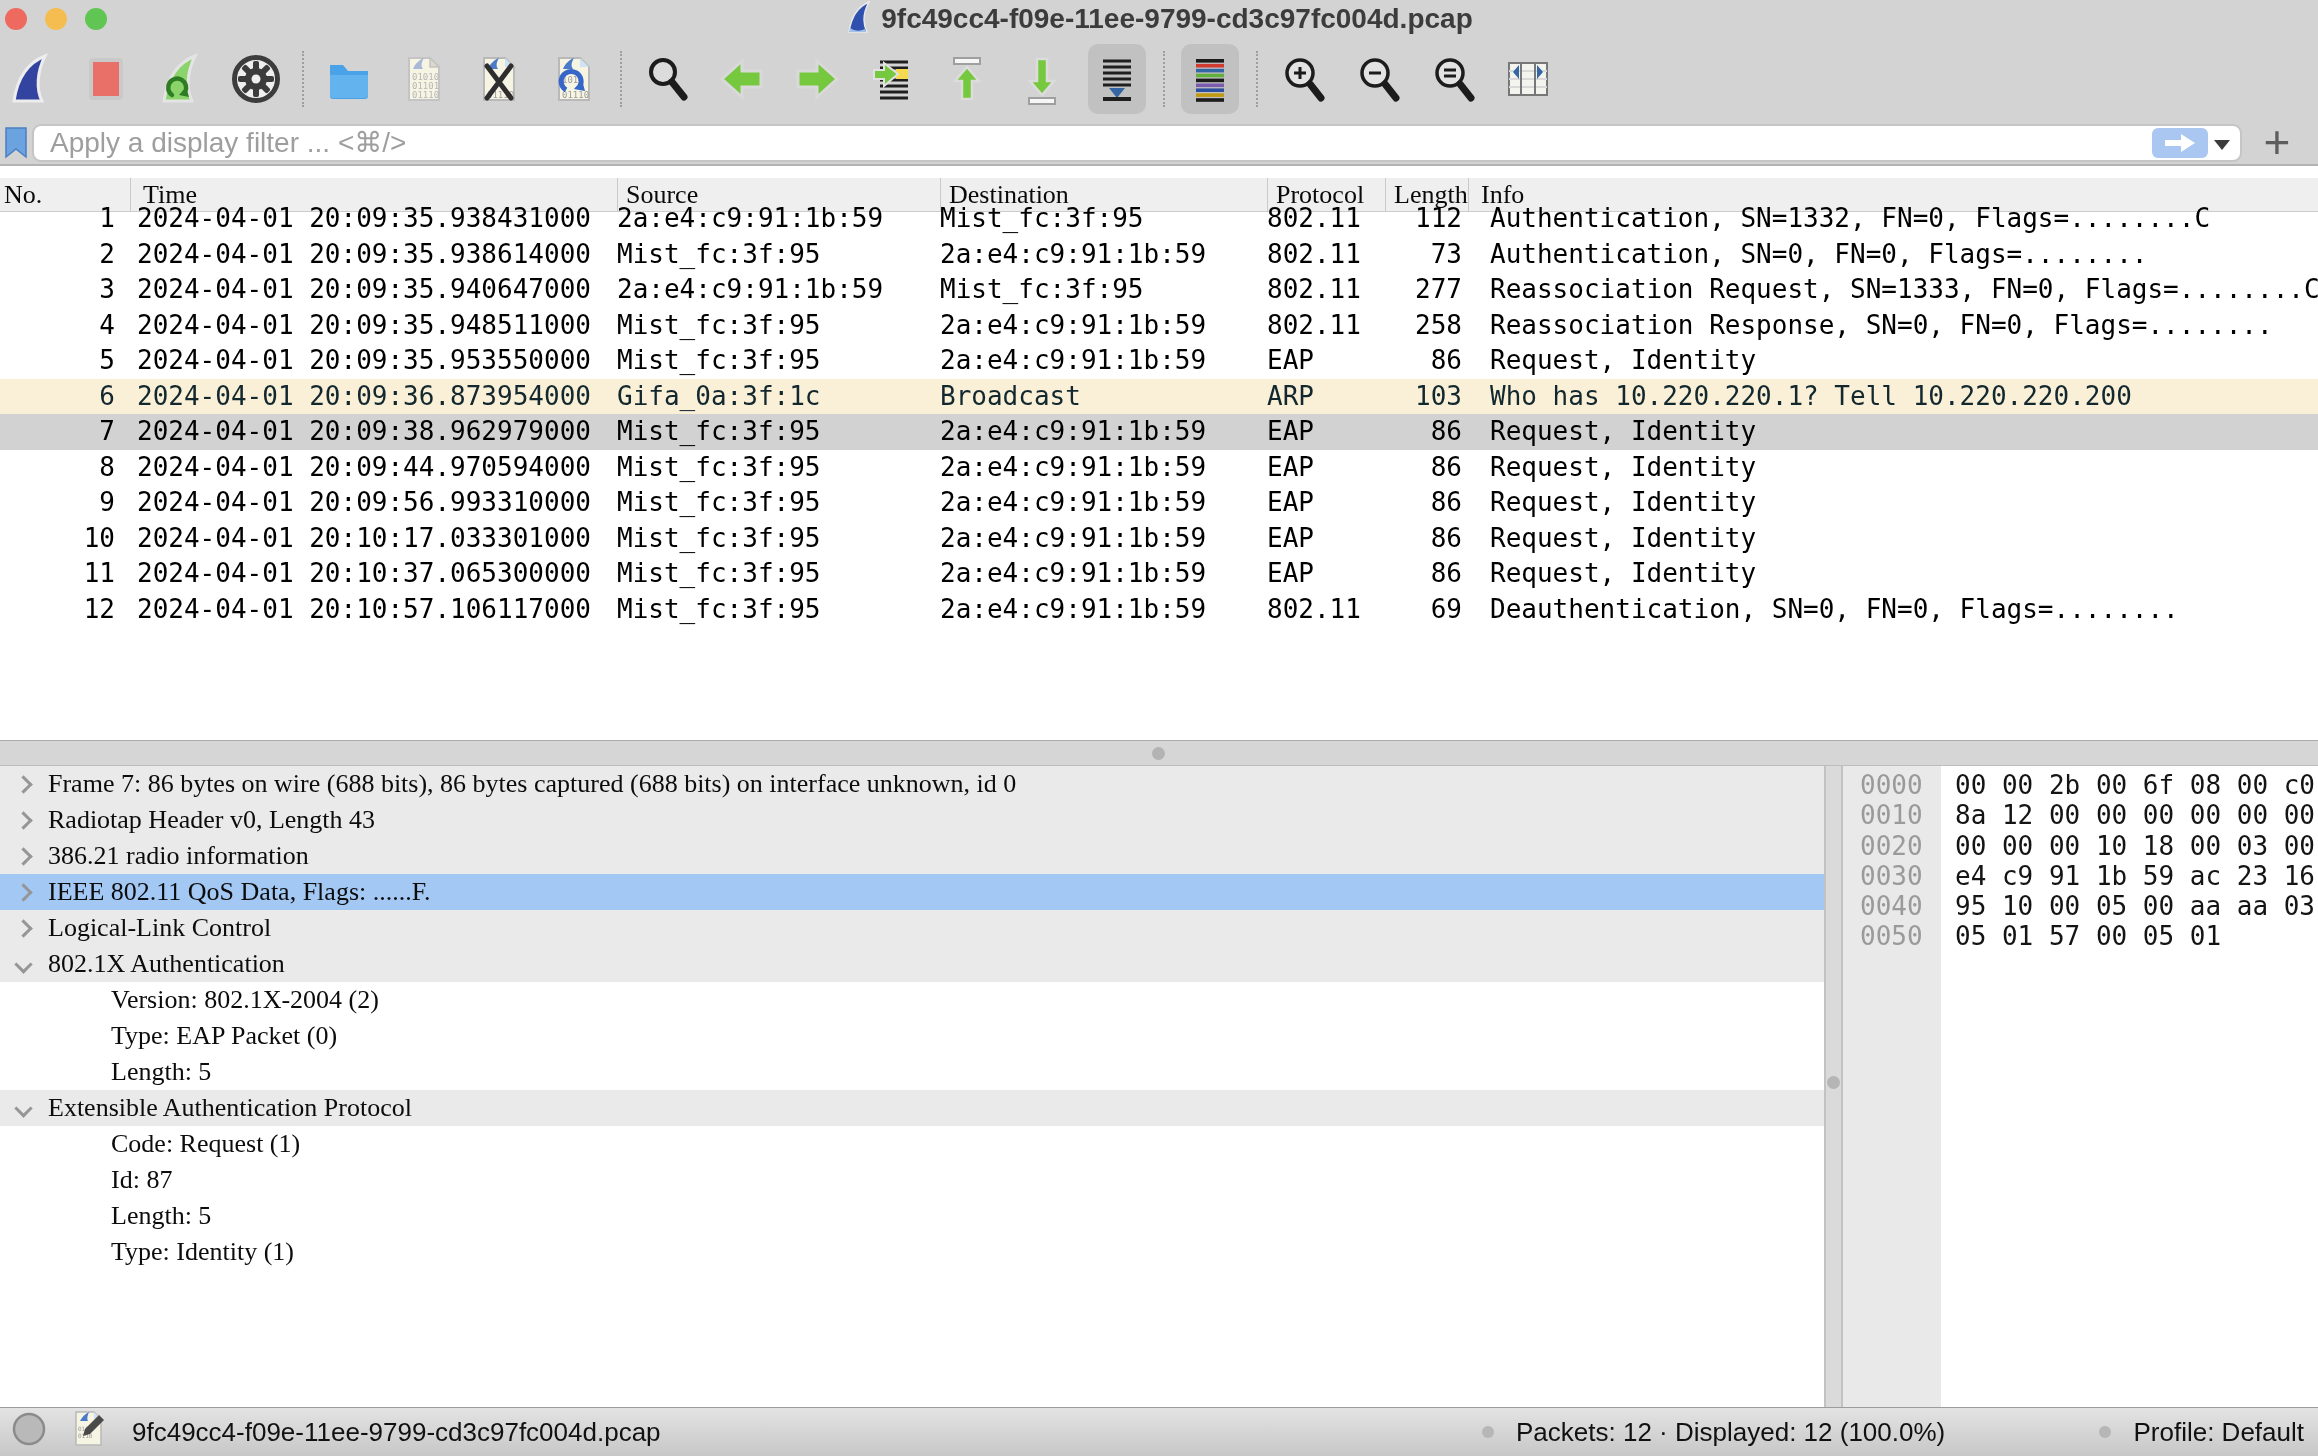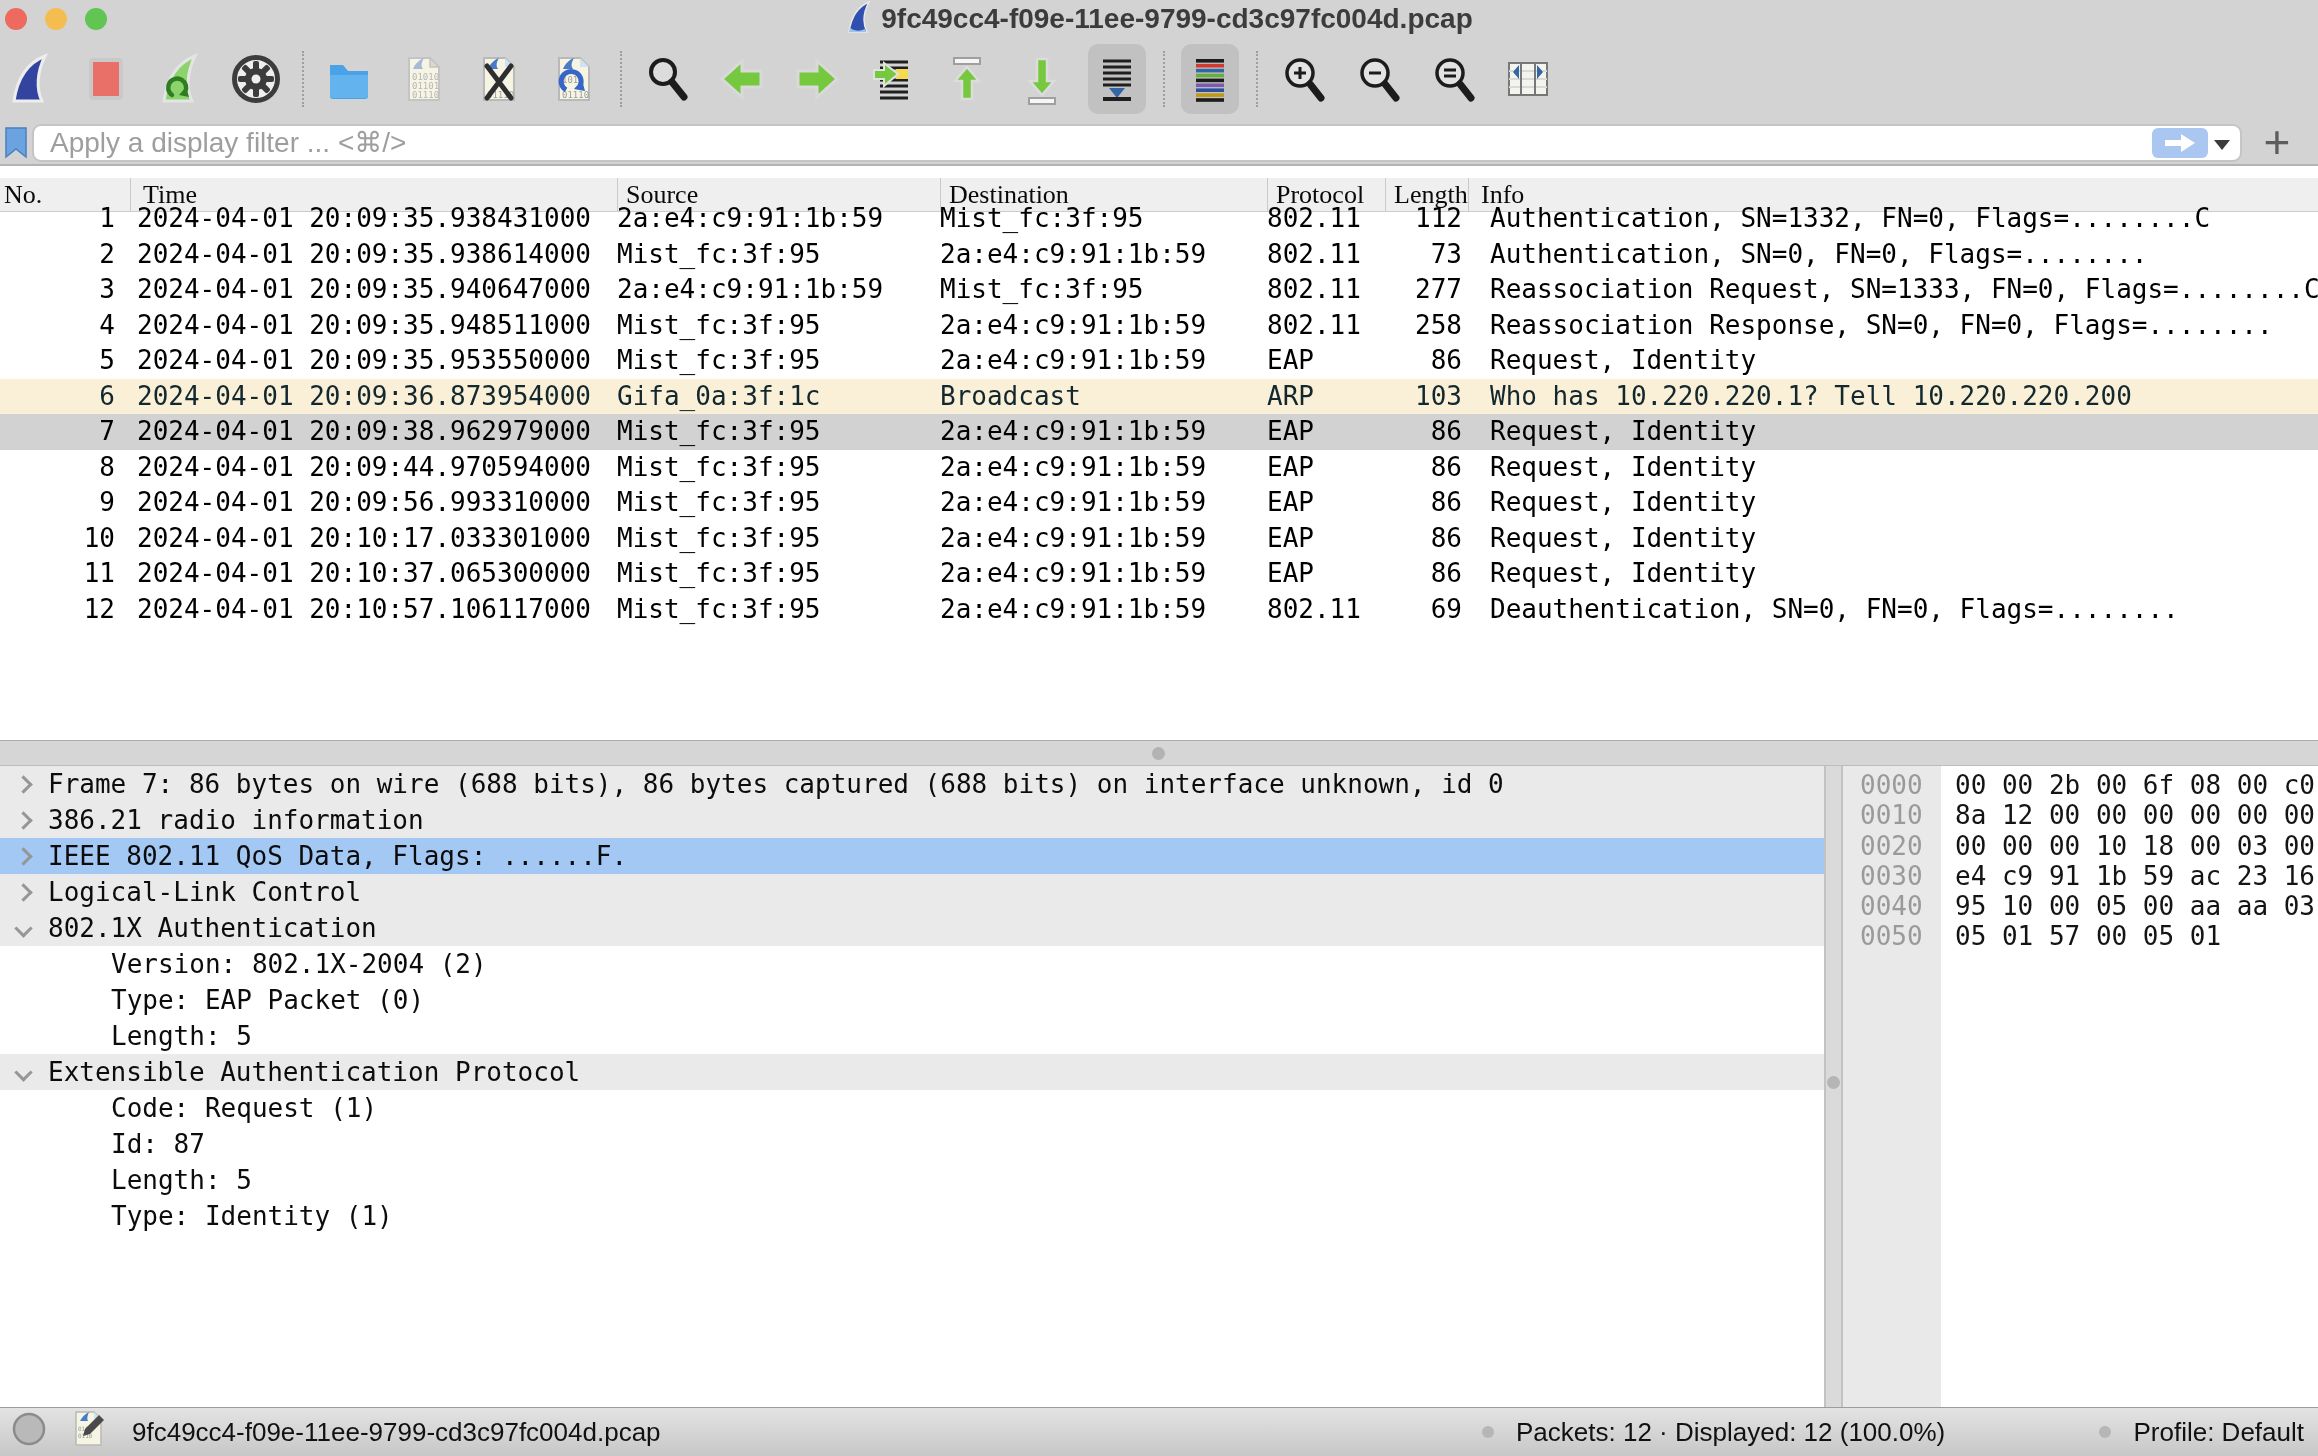--- a/index.html
+++ b/index.html
@@ -85,21 +85,21 @@
   
   .details{position:absolute;top:766px;left:0;width:1824px;height:641px;background:#ffffff;
            overflow:hidden;font-family:"DejaVu Sans Mono",monospace;font-size:26px;color:#0c0c0c;}
   .drow{display:flex;align-items:center;height:36px;white-space:pre;padding-left:10px;}
   .drow.d-shaded{background:var(--detail-shaded-bg,#eaeaea);}
   .drow.d-selected{background:var(--detail-selected-bg,#a4c8f4);}
   .chev{width:26px;height:36px;flex:none;display:flex;align-items:center;justify-content:center;}
   .chev i{display:block;width:10px;height:10px;border-right:3px solid #969696;border-bottom:3px solid #969696;
           transform:rotate(-45deg);}
   .chev.down i{transform:rotate(45deg);}
-  .dtext{margin-left:12px;overflow:hidden;}
+  .dtext{margin-left:12px;overflow:hidden;font-family:Liberation Serif, serif;}
   .drow.child .dtext{margin-left:75px;}
 
   
   .hexpane{position:absolute;top:766px;left:1843px;width:475px;height:641px;background:#ffffff;
            overflow:hidden;font-family:"DejaVu Sans Mono",monospace;font-size:26px;}
   .hexpane .offsetstrip{position:absolute;top:0;left:0;width:98px;height:100%;
                         background:var(--hex-offset-bg,#e9e9e9);}
   .hexrows{position:absolute;top:4px;left:0;width:100%;}
   .hrow{display:flex;height:30.3px;line-height:30.3px;white-space:pre;}
   .hoff{width:98px;flex:none;padding-left:17px;box-sizing:border-box;color:var(--hex-offset-fg,#9a9a9a);}
@@ -452,20 +452,21 @@
       </div>
     <div class="hscroll"></div>
   </div>
 
   <div class="hsplit">
       <div class="grip"></div>
     </div>
 
   <div class="details" id="detail-rows">
       <div class="drow d-shaded"><span class="chev"><i></i></span><span class="dtext">Frame 7: 86 bytes on wire (688 bits), 86 bytes captured (688 bits) on interface unknown, id 0</span></div>
+      <div class="drow d-shaded"><span class="chev"><i></i></span><span class="dtext">Radiotap Header v0, Length 43</span></div>
       <div class="drow d-shaded"><span class="chev"><i></i></span><span class="dtext">386.21 radio information</span></div>
       <div class="drow d-selected"><span class="chev"><i></i></span><span class="dtext">IEEE 802.11 QoS Data, Flags: ......F.</span></div>
       <div class="drow d-shaded"><span class="chev"><i></i></span><span class="dtext">Logical-Link Control</span></div>
       <div class="drow d-shaded"><span class="chev down"><i></i></span><span class="dtext">802.1X Authentication</span></div>
       <div class="drow d-plain child"><span class="chev" style="visibility: hidden;"><i></i></span><span class="dtext">Version: 802.1X-2004 (2)</span></div>
       <div class="drow d-plain child"><span class="chev" style="visibility: hidden;"><i></i></span><span class="dtext">Type: EAP Packet (0)</span></div>
       <div class="drow d-plain child"><span class="chev" style="visibility: hidden;"><i></i></span><span class="dtext">Length: 5</span></div>
       <div class="drow d-shaded"><span class="chev down"><i></i></span><span class="dtext">Extensible Authentication Protocol</span></div>
       <div class="drow d-plain child"><span class="chev" style="visibility: hidden;"><i></i></span><span class="dtext">Code: Request (1)</span></div>
       <div class="drow d-plain child"><span class="chev" style="visibility: hidden;"><i></i></span><span class="dtext">Id: 87</span></div>

